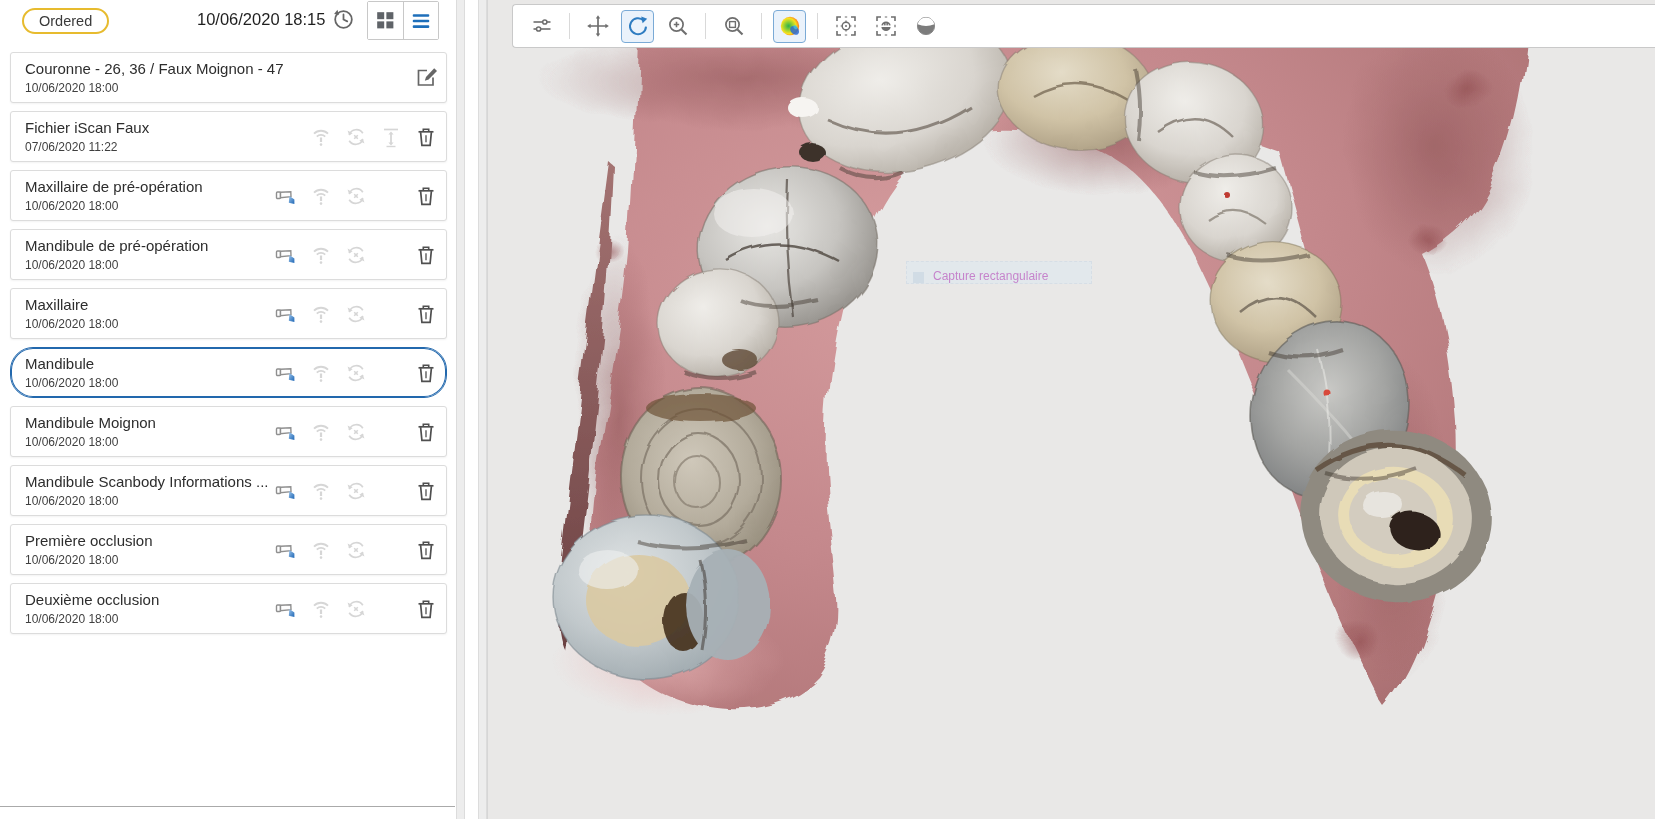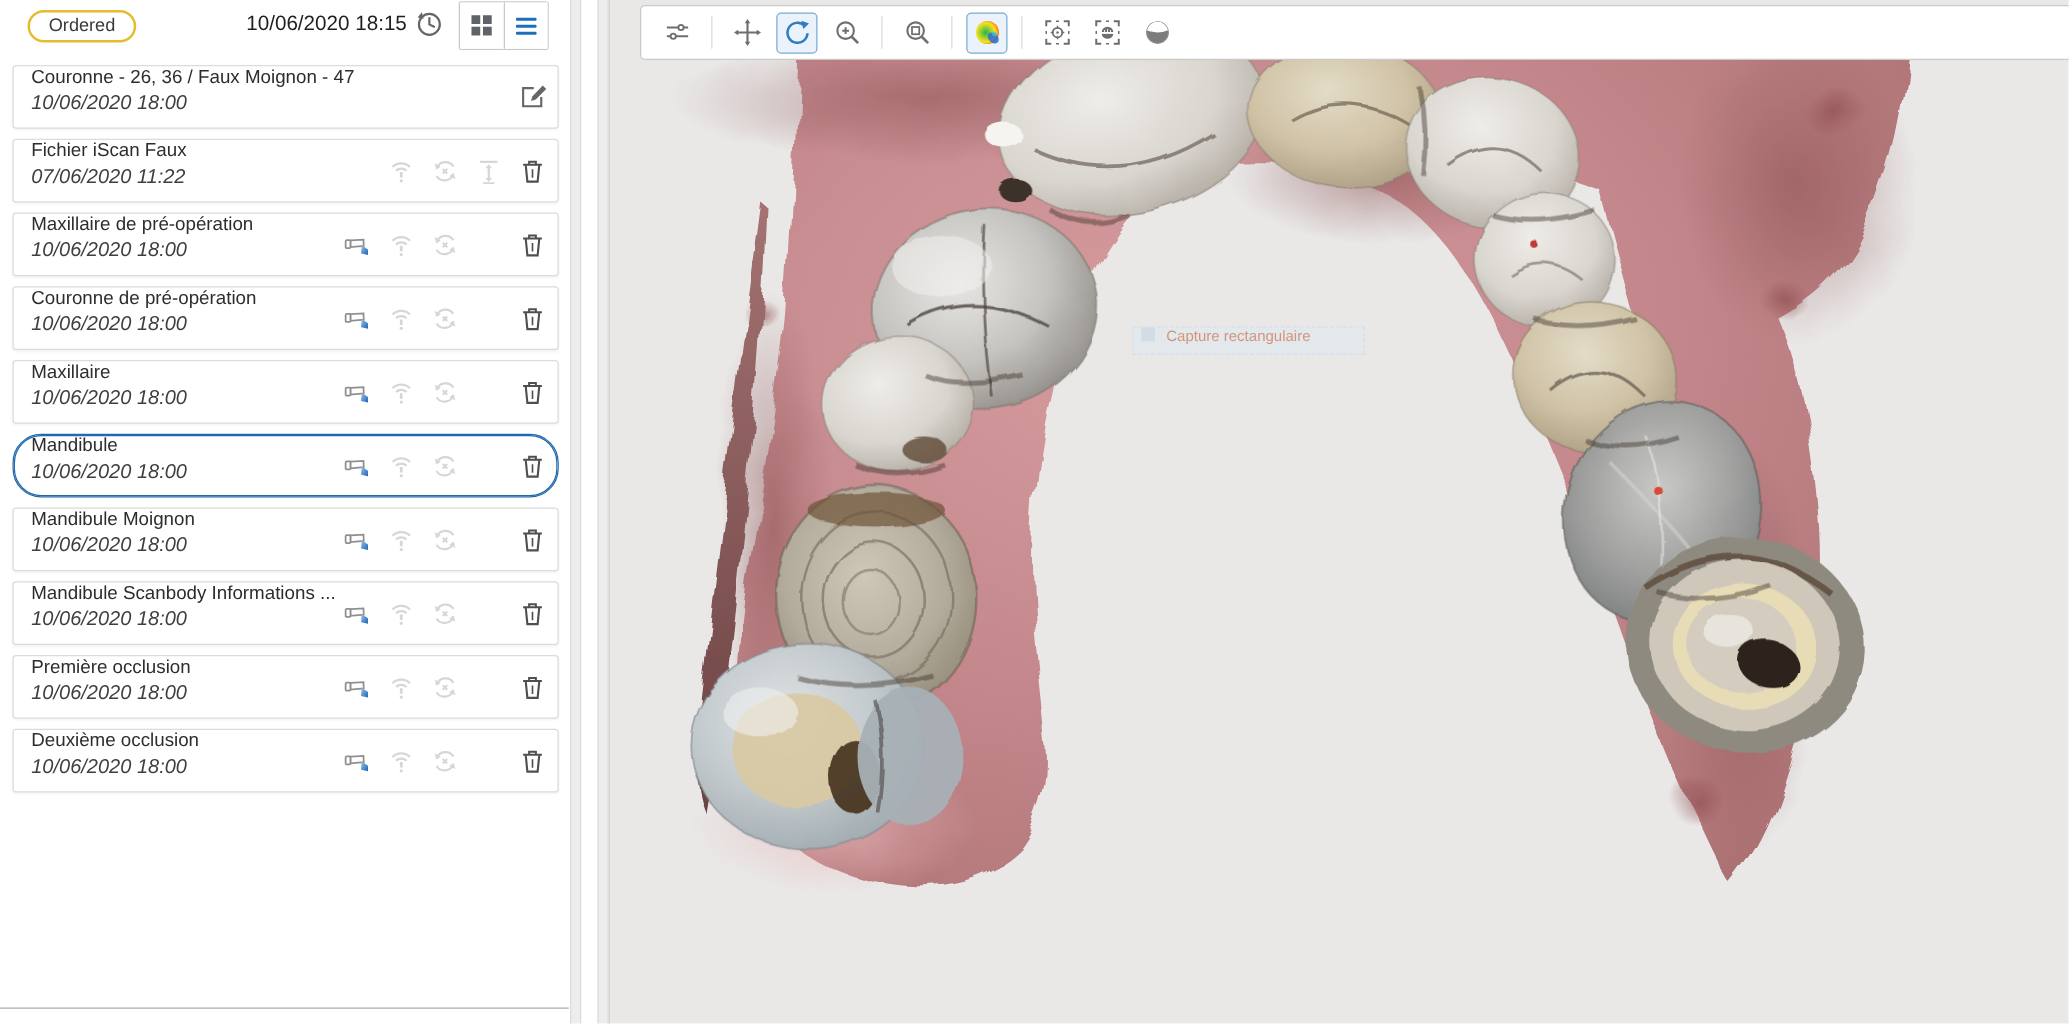--- a/index.html
+++ b/index.html
@@ -12,25 +12,25 @@
   .badge{position:absolute;left:22px;top:8px;padding:3px 15px;border:2px solid #e7bb2e;border-radius:15px;
          font-size:14.5px;color:#3a3a3a;background:#fff;}
   .sb-date{position:absolute;left:197px;top:10px;font-size:16.5px;color:#1f1f1f;}
   .sb-clock{position:absolute;left:331px;top:7px;width:25px;height:25px;cursor:pointer;}
   .view-toggle{position:absolute;left:367px;top:1px;display:flex;border:1px solid #c8c8c8;border-radius:2px;background:#fff;}
   .vt-btn{width:35px;height:37px;display:flex;align-items:center;justify-content:center;background:#fff;border:none;padding:0;cursor:pointer;}
   .vt-btn + .vt-btn{border-left:1px solid #c8c8c8;}
 
   .cards{padding:4px 8px 0 10px;}
   .card{position:relative;height:51px;margin-bottom:8px;border:1px solid #dcdcdc;border-radius:3px;background:#fff;
-        display:flex;padding:0 8px 0 14px;box-shadow:0 1px 2px rgba(0,0,0,0.05);cursor:pointer;}
+        display:flex;align-items:center;padding:0 8px 0 14px;box-shadow:0 1px 2px rgba(0,0,0,0.05);cursor:pointer;}
   .card.selected{border-color:#2268ad;box-shadow:inset 0 0 0 1px #2268ad;border-radius:23px;}
   .card-text{flex:0 0 auto;min-width:0;margin-right:auto;}
   .card-title{font-size:15px;color:#2d2d2d;line-height:1.2;white-space:nowrap;}
-  .card-date{font-size:16px;color:#3f3f3f;margin-top:3px;font-style:italic;}
+  .card-date{font-size:12px;color:#3f3f3f;margin-top:3px;}
   .slots{display:flex;align-items:center;gap:11px;flex:0 0 auto;}
   .slot{width:24px;height:24px;display:flex;align-items:center;justify-content:center;}
   .sb-bottom-line{position:absolute;left:0;top:806px;width:455px;height:1px;background:#aaa;}
 
   
   .strip{position:absolute;top:0;height:819px;background:#ededed;border-left:1px solid #dcdcdc;border-right:1px solid #dcdcdc;}
   .strip1{left:456px;width:9px;}
   .strip2{left:478px;width:9px;}
 
   
@@ -39,22 +39,22 @@
 
   .vtoolbar{position:absolute;left:24px;right:0;top:4px;height:44px;background:#fff;
             border:1px solid #c9c9c9;border-right:none;border-radius:4px 0 0 4px;
             display:flex;align-items:center;padding-left:12px;gap:7px;}
   .tb-btn{width:33px;height:33px;display:flex;align-items:center;justify-content:center;
           border:1px solid transparent;border-radius:4px;background:transparent;padding:0;cursor:pointer;}
   .tb-btn.active{border-color:#7aaad6;background:#eaf2fb;}
   .tb-sep{width:1px;height:26px;background:#d9d9d9;margin:0 4px;}
 
   .fade-tooltip{position:absolute;left:418px;top:261px;width:186px;height:23px;background:#dbe7f2;
-                border:1px dashed #c3d4e6;opacity:0.5;display:flex;align-items:flex-start;padding-left:6px;
-                font-size:12px;color:#c2410c;}
+                border:1px dashed #c3d4e6;opacity:0.5;display:flex;align-items:flex-end;padding-left:6px;
+                font-size:12px;color:#a21caf;}
   .tt-ic{width:11px;height:11px;background:#b9cfe4;margin-right:9px;flex:0 0 auto;}
 </style>
 </head>
 <body>
 
 <svg width="0" height="0" style="position:absolute" aria-hidden="true">
 <defs>
   <linearGradient id="gradBlueTip" x1="0" y1="0" x2="1" y2="1">
     <stop offset="0" stop-color="#9cc4ea"></stop>
         <stop offset="1" stop-color="#1d66b5"></stop>
@@ -269,21 +269,21 @@
           <span class="slot">
               <svg width="24" height="24">
                 <use href="#i-trash"></use>
               </svg>
             </span>
         </div>
       </div>
 
       <div class="card">
         <div class="card-text">
-          <div class="card-title">Couronne de pré-opération</div>
+          <div class="card-title">Mandibule de pré-opération</div>
           <div class="card-date">10/06/2020 18:00</div>
         </div>
         <div class="slots">
           <span class="slot">
               <svg width="25" height="25">
                 <use href="#i-scanner"></use>
               </svg>
             </span>
           <span class="slot" style="color:#d6d6d6">
               <svg width="24" height="24">

